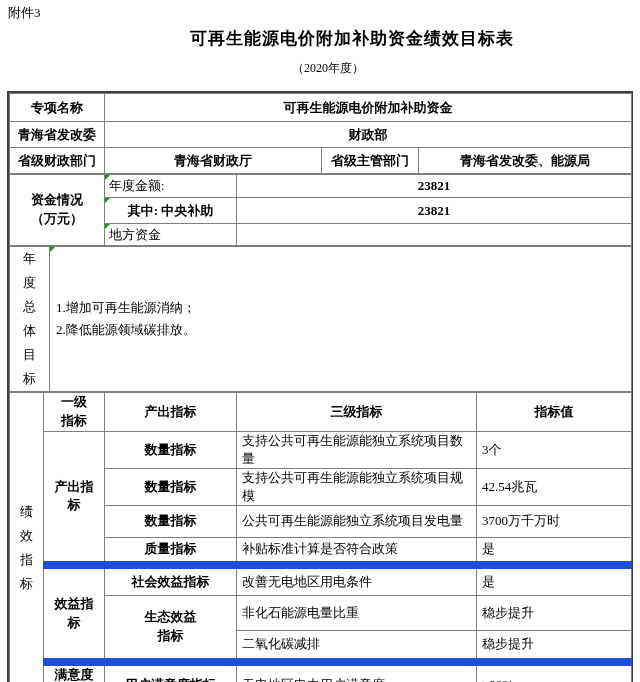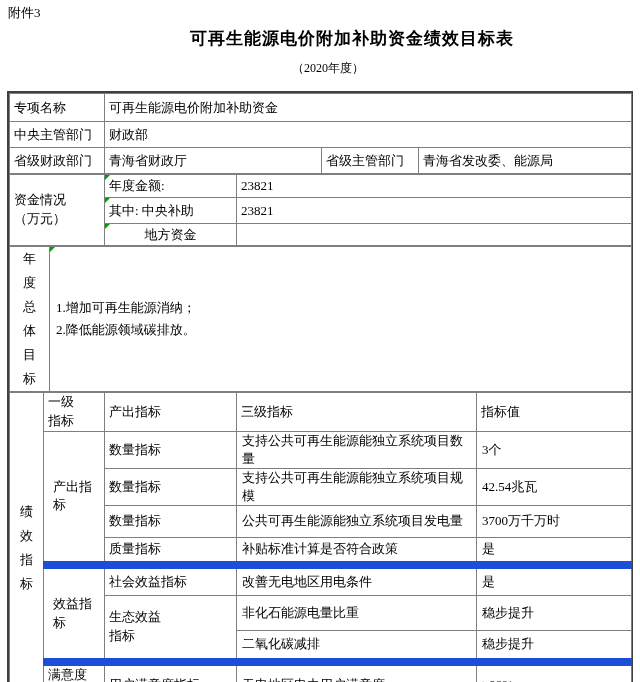--- a/index.html
+++ b/index.html
@@ -3,23 +3,23 @@
 <meta charset="utf-8">
 <style>
   html,body{margin:0;padding:0;background:#fff;}
   body{width:640px;height:682px;position:relative;font-family:"Liberation Serif", serif;color:#000;}
   .attachment{position:absolute;left:8px;top:4px;font-size:13px;}
   .title{position:absolute;left:0;top:27px;width:640px;text-align:center;font-size:17px;font-weight:bold;letter-spacing:1px;padding-left:32px;}
   .subtitle{position:absolute;left:8px;top:60px;width:640px;text-align:center;font-size:12px;}
   .tablewrap{position:absolute;left:7px;top:91px;width:622px;border:2px solid #404040;background:#fff;}
   table{width:100%;border-collapse:collapse;table-layout:fixed;}
   td{border:1px solid #7f7f7f;font-size:13px;vertical-align:middle;padding:0 4px;overflow:hidden;position:relative;}
-  .al-c{}
+  .al-c{text-align:center;font-weight:bold;}
   .al-l{text-align:left;}
-  .al-r{text-align:center;}
+  .al-r{text-align:left;}
   .ml{white-space:pre-line;line-height:1.45;}
   .vlabel{white-space:pre-line;text-align:center;line-height:24px;font-size:13px;}
   .goal-content{white-space:pre-line;text-align:left;line-height:1.7;padding-left:6px;margin-top:28px;}
   .sect td, td.sect{border-top:8px solid #1d4ed8;}
   .tri{position:absolute;top:0;left:0;width:0;height:0;border-top:5px solid #00a000;border-right:5px solid transparent;}
   .valcell{text-align:left;padding-left:5px;}
 </style>
 </head>
 <body>
 
@@ -35,21 +35,21 @@
         <col style="width:217px">
         <col style="width:97px">
         <col style="width:213px">
       </colgroup>
     <tbody>
         <tr style="height:28px">
       <td class="al-c">专项名称</td>
       <td class="al-c" colspan="3">可再生能源电价附加补助资金</td>
     </tr>
     <tr style="height:26px">
-      <td class="al-c">中央主管部门</td>
+      <td class="al-c">青海省发改委</td>
       <td class="al-c" colspan="3">财政部</td>
     </tr>
     <tr style="height:26px">
       <td class="al-c">省级财政部门</td>
       <td class="al-c">青海省财政厅</td>
       <td class="al-c">省级主管部门</td>
       <td class="al-c">青海省发改委、能源局</td>
     </tr>
   </tbody>
     </table>

